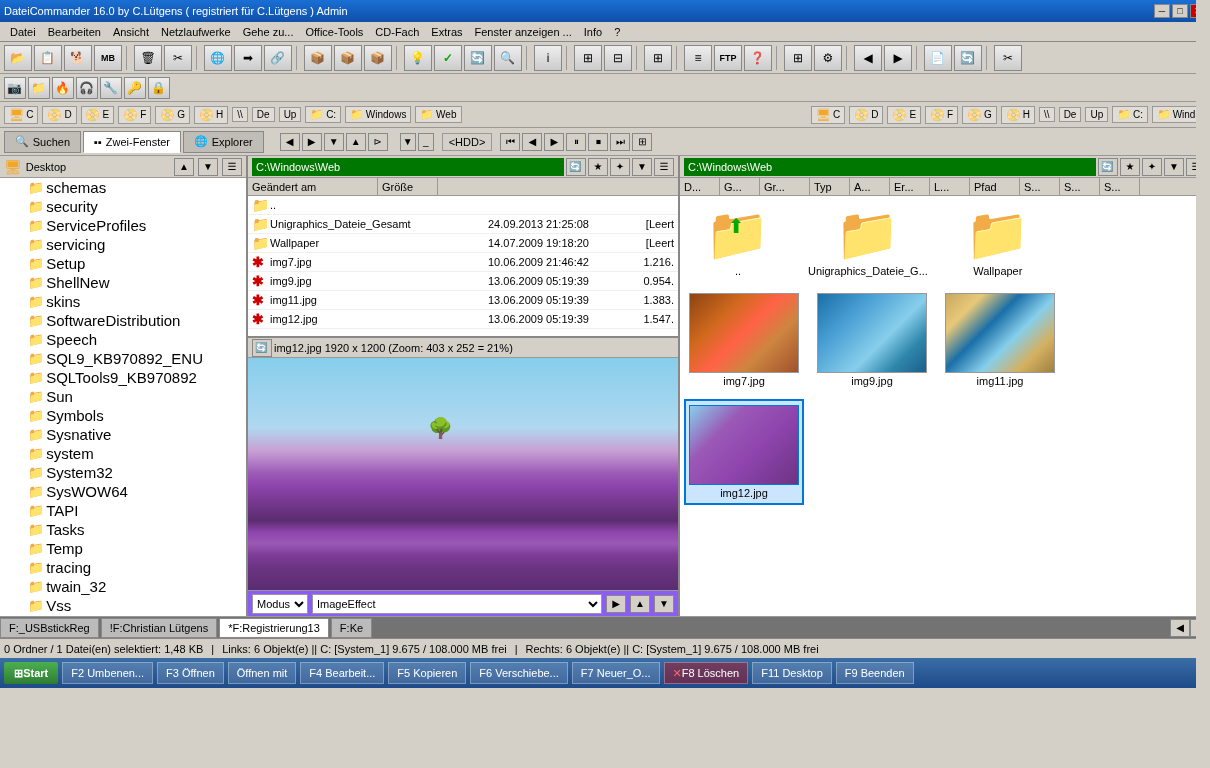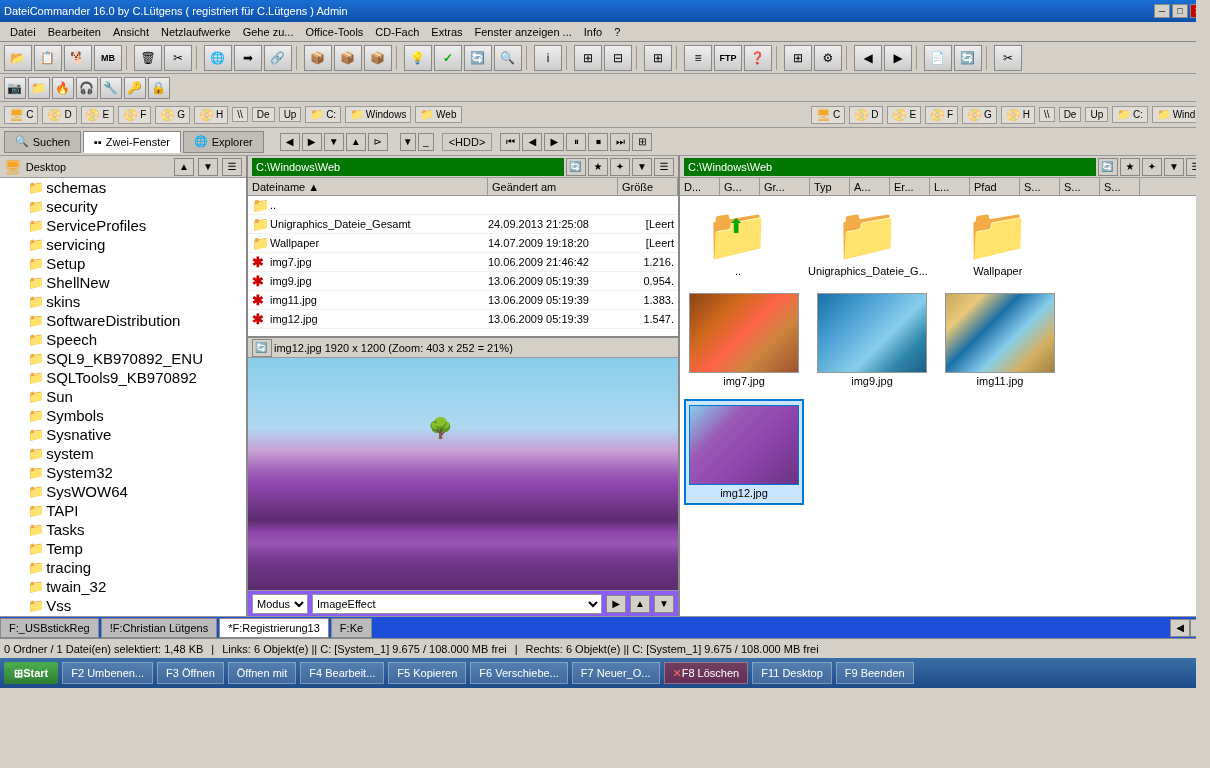--- a/index.html
+++ b/index.html
@@ -329,21 +329,21 @@
       cursor: pointer;
       padding: 4px;
       min-width: 100px;
     }
     .big-folder { font-size: 48px; color: #f5a623; position: relative; }
     .big-folder-up { position: relative; }
     .up-arrow { position: absolute; top: 10px; left: 22px; font-size: 20px; color: #00aa00; }
 
     
     #bottom-tabs {
-      background: #1d4ed8;
+      background: #737373;
       height: 22px;
       display: flex;
       align-items: center;
       border-top: 1px solid #999;
     }
     .btab {
       padding: 2px 8px;
       border: 1px solid #888;
       background: #bbb;
       cursor: pointer;
@@ -813,21 +813,20 @@
         <div class="nav-btn">🔄</div>
         <div class="nav-btn">★</div>
         <div class="nav-btn">✦</div>
         <div class="nav-btn">▼</div>
         <div class="nav-btn">☰</div>
       </div>
 
       <div class="file-list-section">
 
         <div id="file-columns">
-          <div class="col-header" style="flex:1;">Dateiname ▲</div>
           <div class="col-header" style="width:130px;">Geändert am</div>
           <div class="col-header" style="width:60px;">Größe</div>
         </div>
 
         <div id="file-list">
 
         <div class="file-item">
               <span class="file-icon" style="color: rgb(245, 166, 35);">📁</span>
               <span class="file-name">..</span>
               <span class="file-date"></span>

